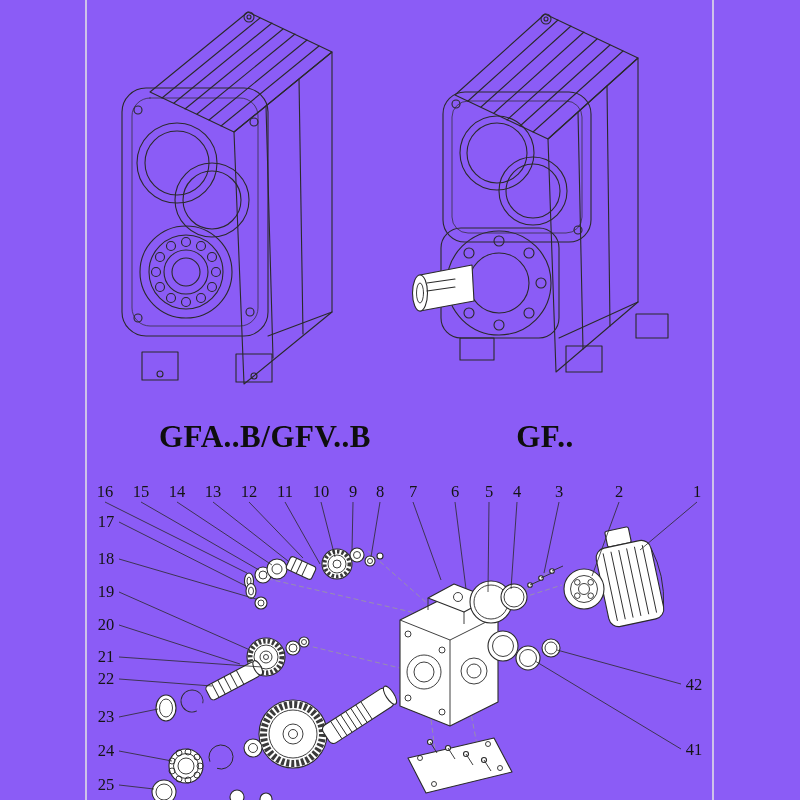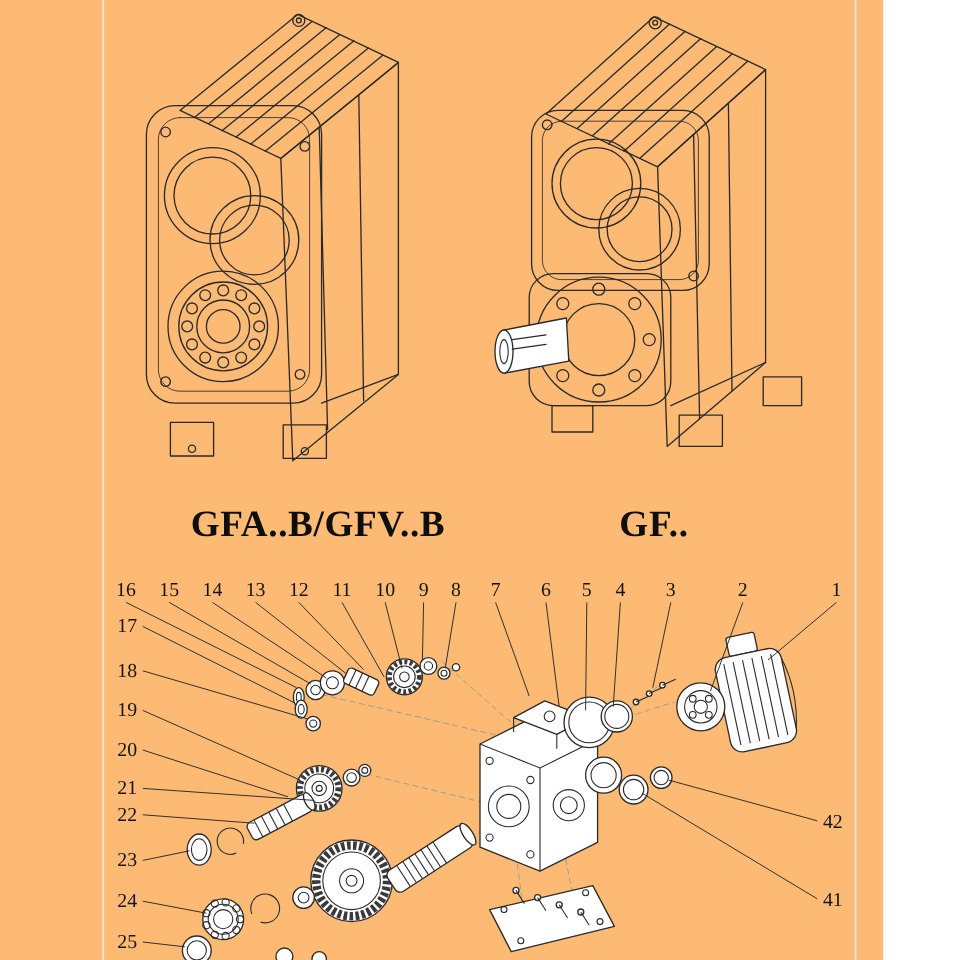--- a/index.html
+++ b/index.html
@@ -1,16 +1,16 @@
 <!DOCTYPE html>
 <html><head>
 <meta charset="utf-8">
 <style>
   html,body{margin:0;padding:0;background:#ffffff;}
-  .canvas{position:relative;width:736px;height:800px;background:#fdba74;overflow:hidden;
+  .canvas{position:relative;width:800px;height:800px;background:#8b5cf6;overflow:hidden;
           font-family:"Liberation Serif", serif;}
   svg{display:block;}
   .ln{stroke:#2a2a2a;fill:none;stroke-width:1.1;stroke-linecap:round;stroke-linejoin:round;}
   .lnthin{stroke:#2a2a2a;fill:none;stroke-width:0.7;}
   .part{stroke:#2a2a2a;fill:#ffffff;stroke-width:1.1;stroke-linejoin:round;}
   .partln{stroke:#2a2a2a;fill:none;stroke-width:0.9;}
   .dash{stroke:#9a9a9a;fill:none;stroke-width:0.8;stroke-dasharray:5 3;}
   .leader{stroke:#2a2a2a;stroke-width:0.8;}
   .teeth{fill:none;stroke:#3a3a3a;}
   .num{font-family:"Liberation Serif", serif;font-size:16.5px;fill:#141414;}

